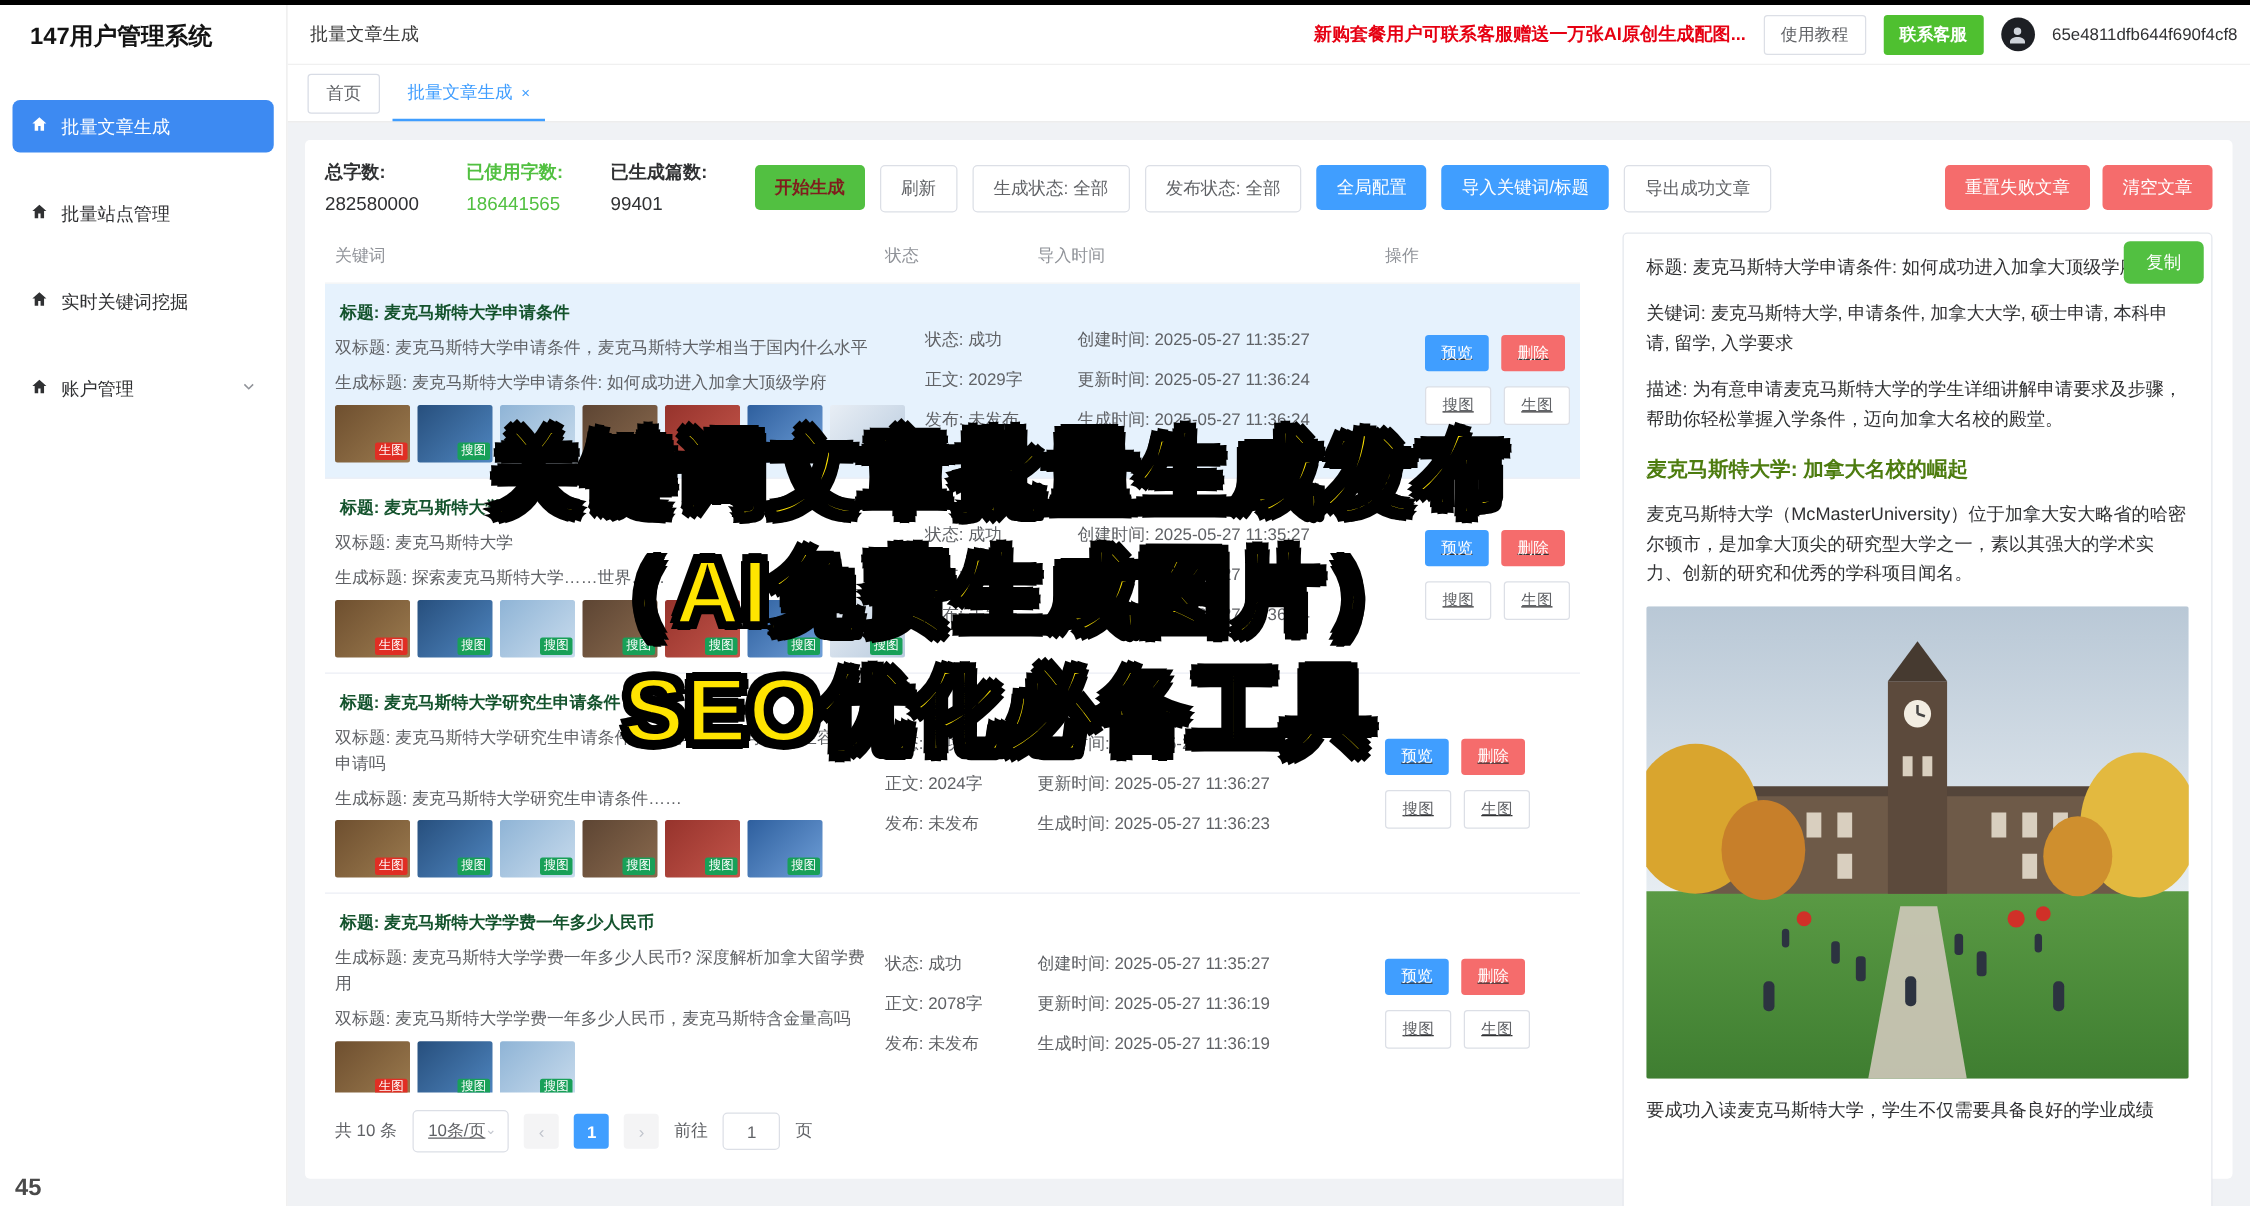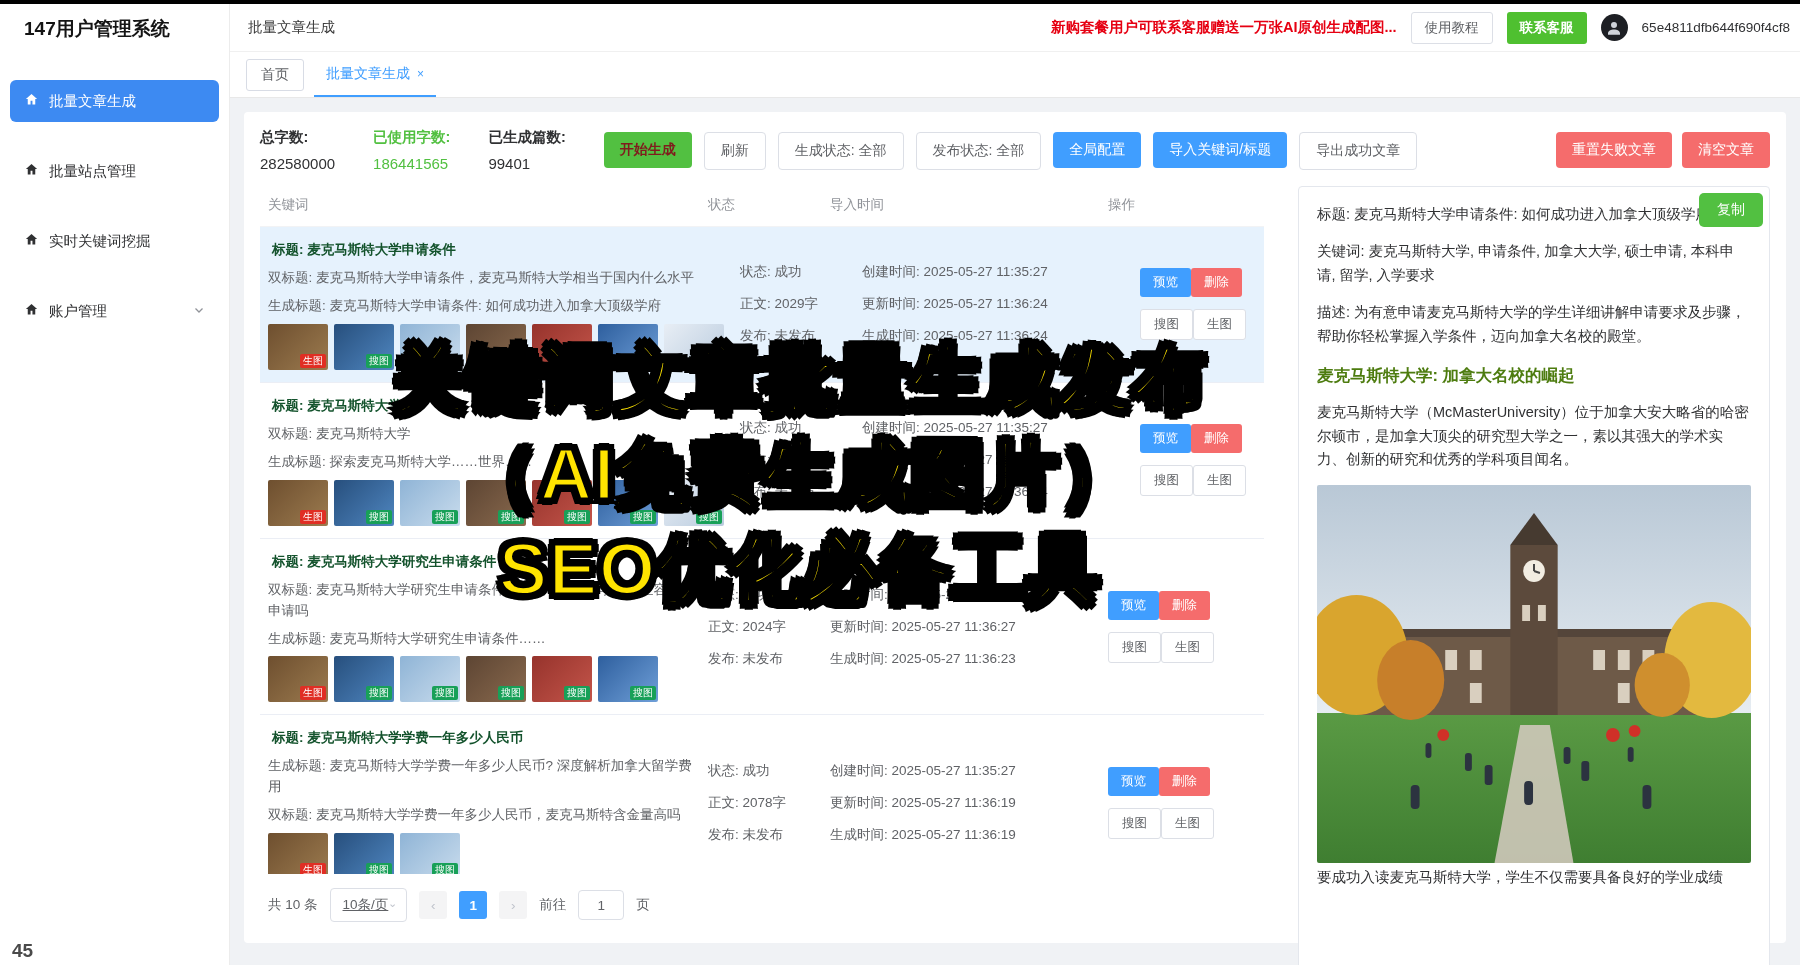--- a/index.html
+++ b/index.html
@@ -64,41 +64,41 @@
   .row.hl { background:#e6f2fd; }
   .kw-title { font-weight:bold; color:#14532d; margin:2px 4px 9px; }
   .kw-line { color:#606266; line-height:1.55; margin-bottom:7px; }
   .thumbs { display:flex; gap:6px; margin-top:4px; }
   .thumb { width:60px; height:46px; border-radius:2px; position:relative; overflow:hidden; cursor:pointer; }
   .thumb-badge { position:absolute; right:2px; bottom:2px; font-size:10px; line-height:1; color:#fff; padding:2px 3px; border-radius:2px; }
   .badge-red { background:#e02e24; }
   .badge-green { background:#18a058; }
   .cell-lines { display:flex; flex-direction:column; justify-content:center; gap:14px; color:#606266; }
   .opcell { display:flex; flex-direction:column; justify-content:center; gap:12px; }
-  .oprow { display:flex; gap:0; }
+  .oprow { display:flex; gap:10px;text-decoration:underline; }
   .btn-sm { font-size:12.5px; padding:6px 13px; border-radius:3px; }
   .btn-preview { background:#409eff; color:#fff; }
   .btn-delete { background:#f56c6c; color:#fff; }
   .btn-ghost { background:#fff; border:1px solid #dcdfe6; color:#606266; }
 
   
   .pagination { display:flex; align-items:center; gap:12px; color:#606266; font-size:13.5px; padding:14px 8px; }
   .pg-select { position:relative; border:1px solid #dcdfe6; border-radius:4px; padding:7px 18px 7px 12px; color:#606266; cursor:pointer;text-decoration:underline; }
   .pg-select .chev { position:absolute; right:9px; top:8px; color:#c0c4cc; font-size:11px; }
   .pg-btn { width:28px; height:28px; display:flex; align-items:center; justify-content:center; background:#f4f4f5; border-radius:3px; color:#c0c4cc; cursor:pointer; }
   .pg-page { width:28px; height:28px; display:flex; align-items:center; justify-content:center; background:#409eff; color:#fff; border-radius:3px; font-weight:bold; cursor:pointer; }
   .pg-input { width:46px; height:30px; border:1px solid #dcdfe6; border-radius:4px; text-align:center; font-size:13.5px; color:#606266; font-family:inherit; }
 
   
   .preview { position:absolute; top:74px; right:16px; width:472px; bottom:-26px; background:#fff; border:1px solid #e4e7ed; border-radius:4px; padding:16px 18px; overflow:hidden; }
   .copy-btn { position:absolute; top:6px; right:6px; background:#52c041; color:#fff; font-size:14px; padding:8px 18px; border-radius:5px; z-index:3; }
   .pv-line { font-size:14.5px; line-height:1.65; color:#303133; margin-bottom:13px; }
   .pv-h { font-size:16.5px; font-weight:bold; color:#4d7c0f; margin:16px 0 14px; }
   .pv-img { width:100%; height:378px; border-radius:2px; display:block; margin-top:4px; }
-  .pv-tail { font-size:14.5px; color:#303133; margin-top:5px; white-space:nowrap; }
+  .pv-tail { font-size:14.5px; color:#303133; margin-top:16px; white-space:nowrap; }
 
   
   .overlay { position:absolute; left:300px; top:332px; width:1000px; text-align:center; z-index:50; pointer-events:none;
     font-weight:900; font-size:72px; line-height:1.32; color:#ffe400; letter-spacing:2px;
     -webkit-text-stroke:3px #000;
     text-shadow:-5px -5px 0 #000,5px -5px 0 #000,-5px 5px 0 #000,5px 5px 0 #000,0 6px 0 #000,0 -6px 0 #000,6px 0 0 #000,-6px 0 0 #000; }
 </style>
 </head>
 <body>
 

